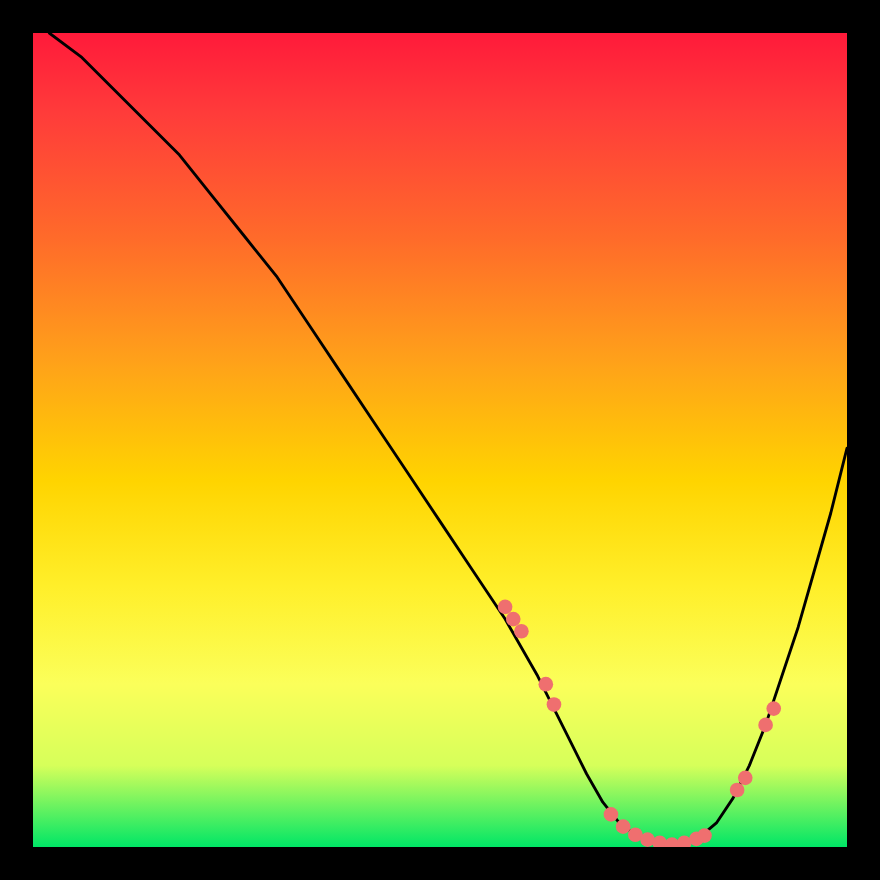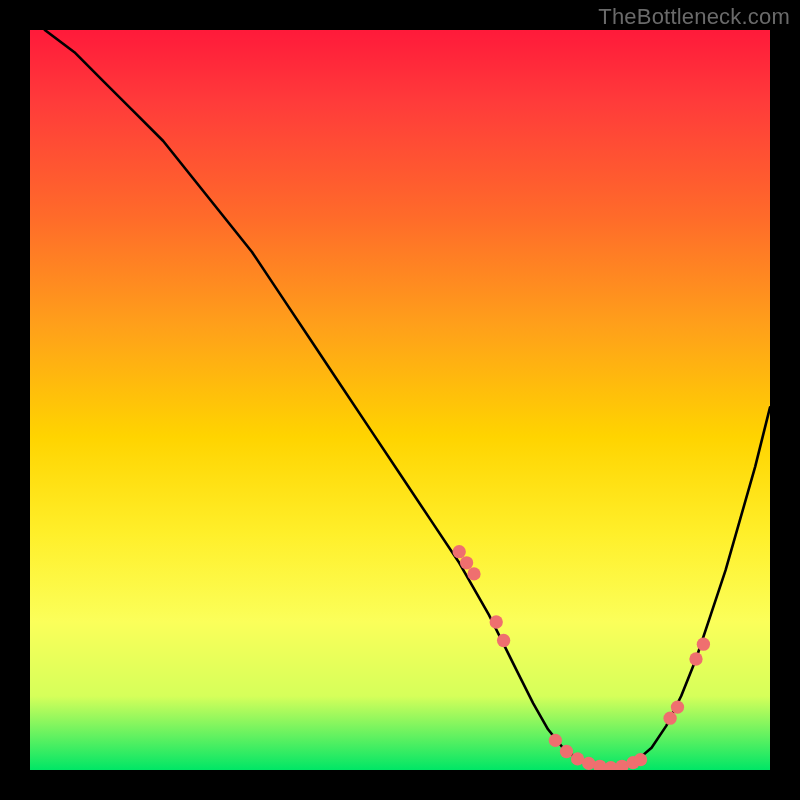--- a/index.html
+++ b/index.html
@@ -48,21 +48,20 @@
     font-size: 22px;
     font-weight: 500;
     letter-spacing: 0.2px;
     user-select: none;
   }
 </style>
 </head>
 <body>
 
 <div class="frame">
-  <div class="watermark">TheBottleneck.com</div>
 
   <div class="plot">
     <svg viewBox="0 0 100 100" preserveAspectRatio="none">
       <g>
         <path id="curve-path" fill="none" stroke="#000" stroke-width="0.35" stroke-linejoin="round" stroke-linecap="round" d="M2.00 0.00 L6.00 3.00 L10.00 7.00 L14.00 11.00 L18.00 15.00 L22.00 20.00 L26.00 25.00 L30.00 30.00 L34.00 36.00 L38.00 42.00 L42.00 48.00 L46.00 54.00 L50.00 60.00 L54.00 66.00 L58.00 72.00 L62.00 79.00 L64.00 83.00 L66.00 87.00 L68.00 91.00 L70.00 94.50 L72.00 97.00 L74.00 98.50 L76.00 99.30 L78.00 99.70 L80.00 99.50 L82.00 98.70 L84.00 97.00 L86.00 94.00 L88.00 90.00 L90.00 85.00 L92.00 79.00 L94.00 73.00 L96.00 66.00 L98.00 59.00 L100.00 51.00"></path>
       </g>
       <g id="markers-group">
           <circle cx="58.00" cy="70.50" r="0.9" fill="#ef6f6f"></circle>
           <circle cx="59.00" cy="72.00" r="0.9" fill="#ef6f6f"></circle>
           <circle cx="60.00" cy="73.50" r="0.9" fill="#ef6f6f"></circle>

